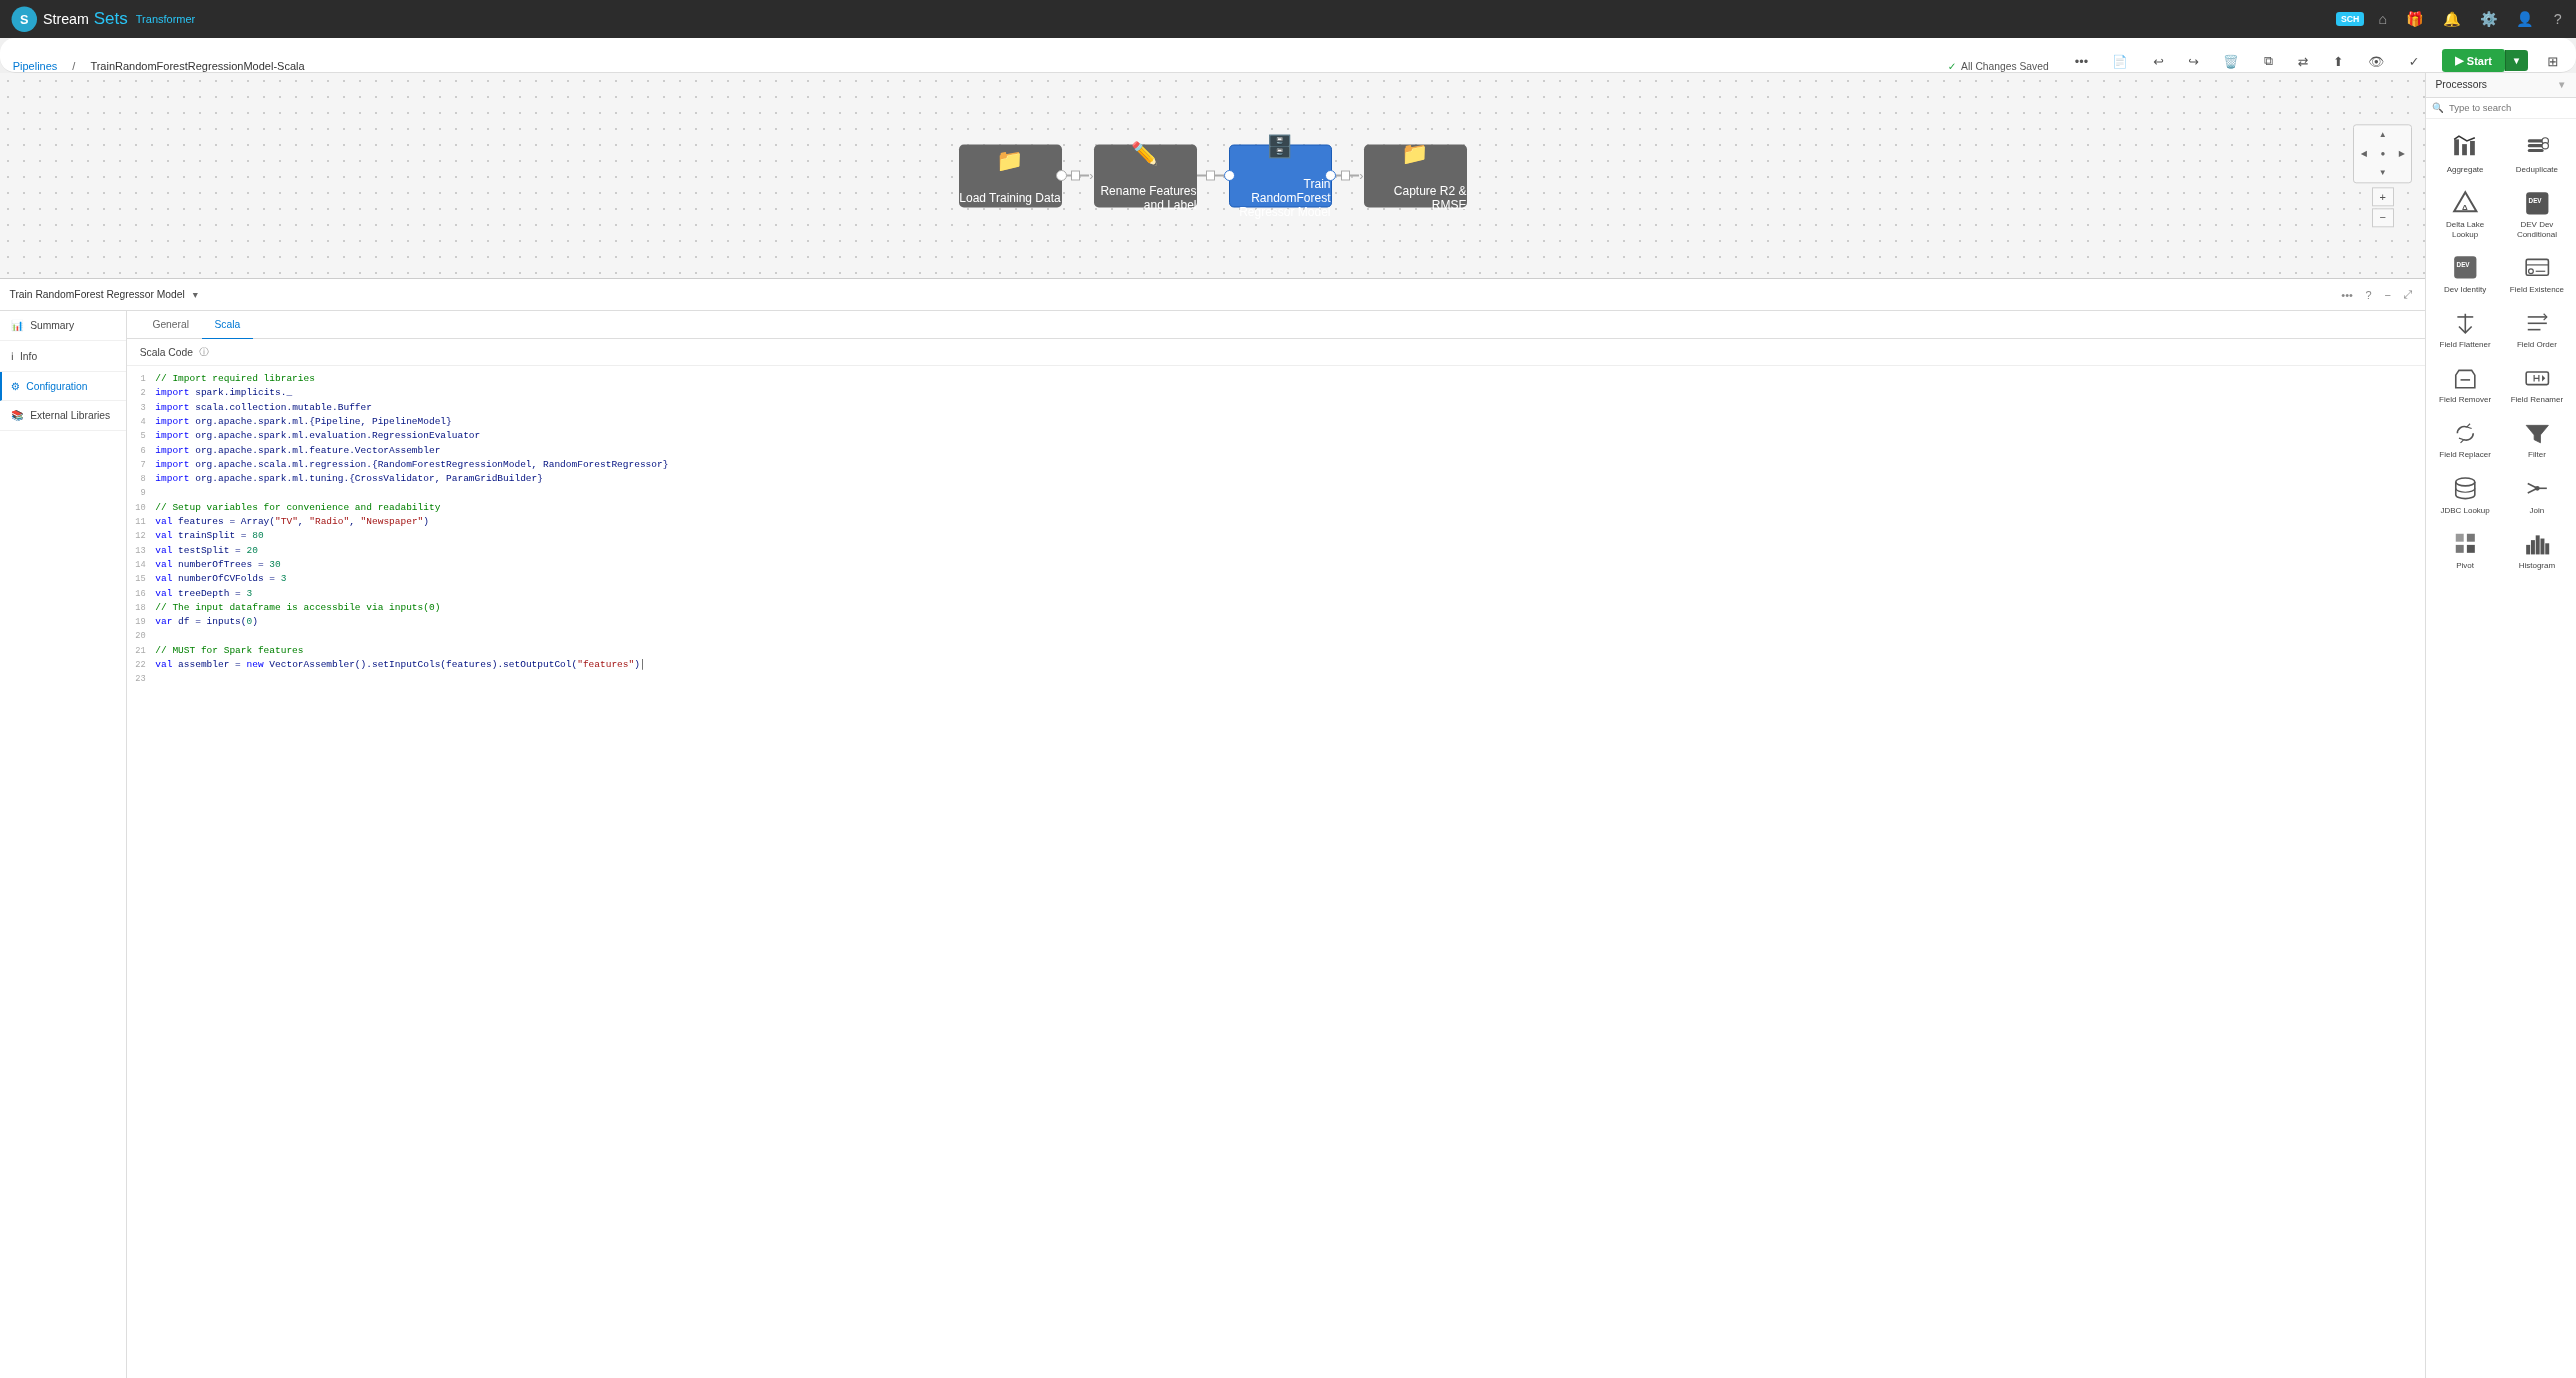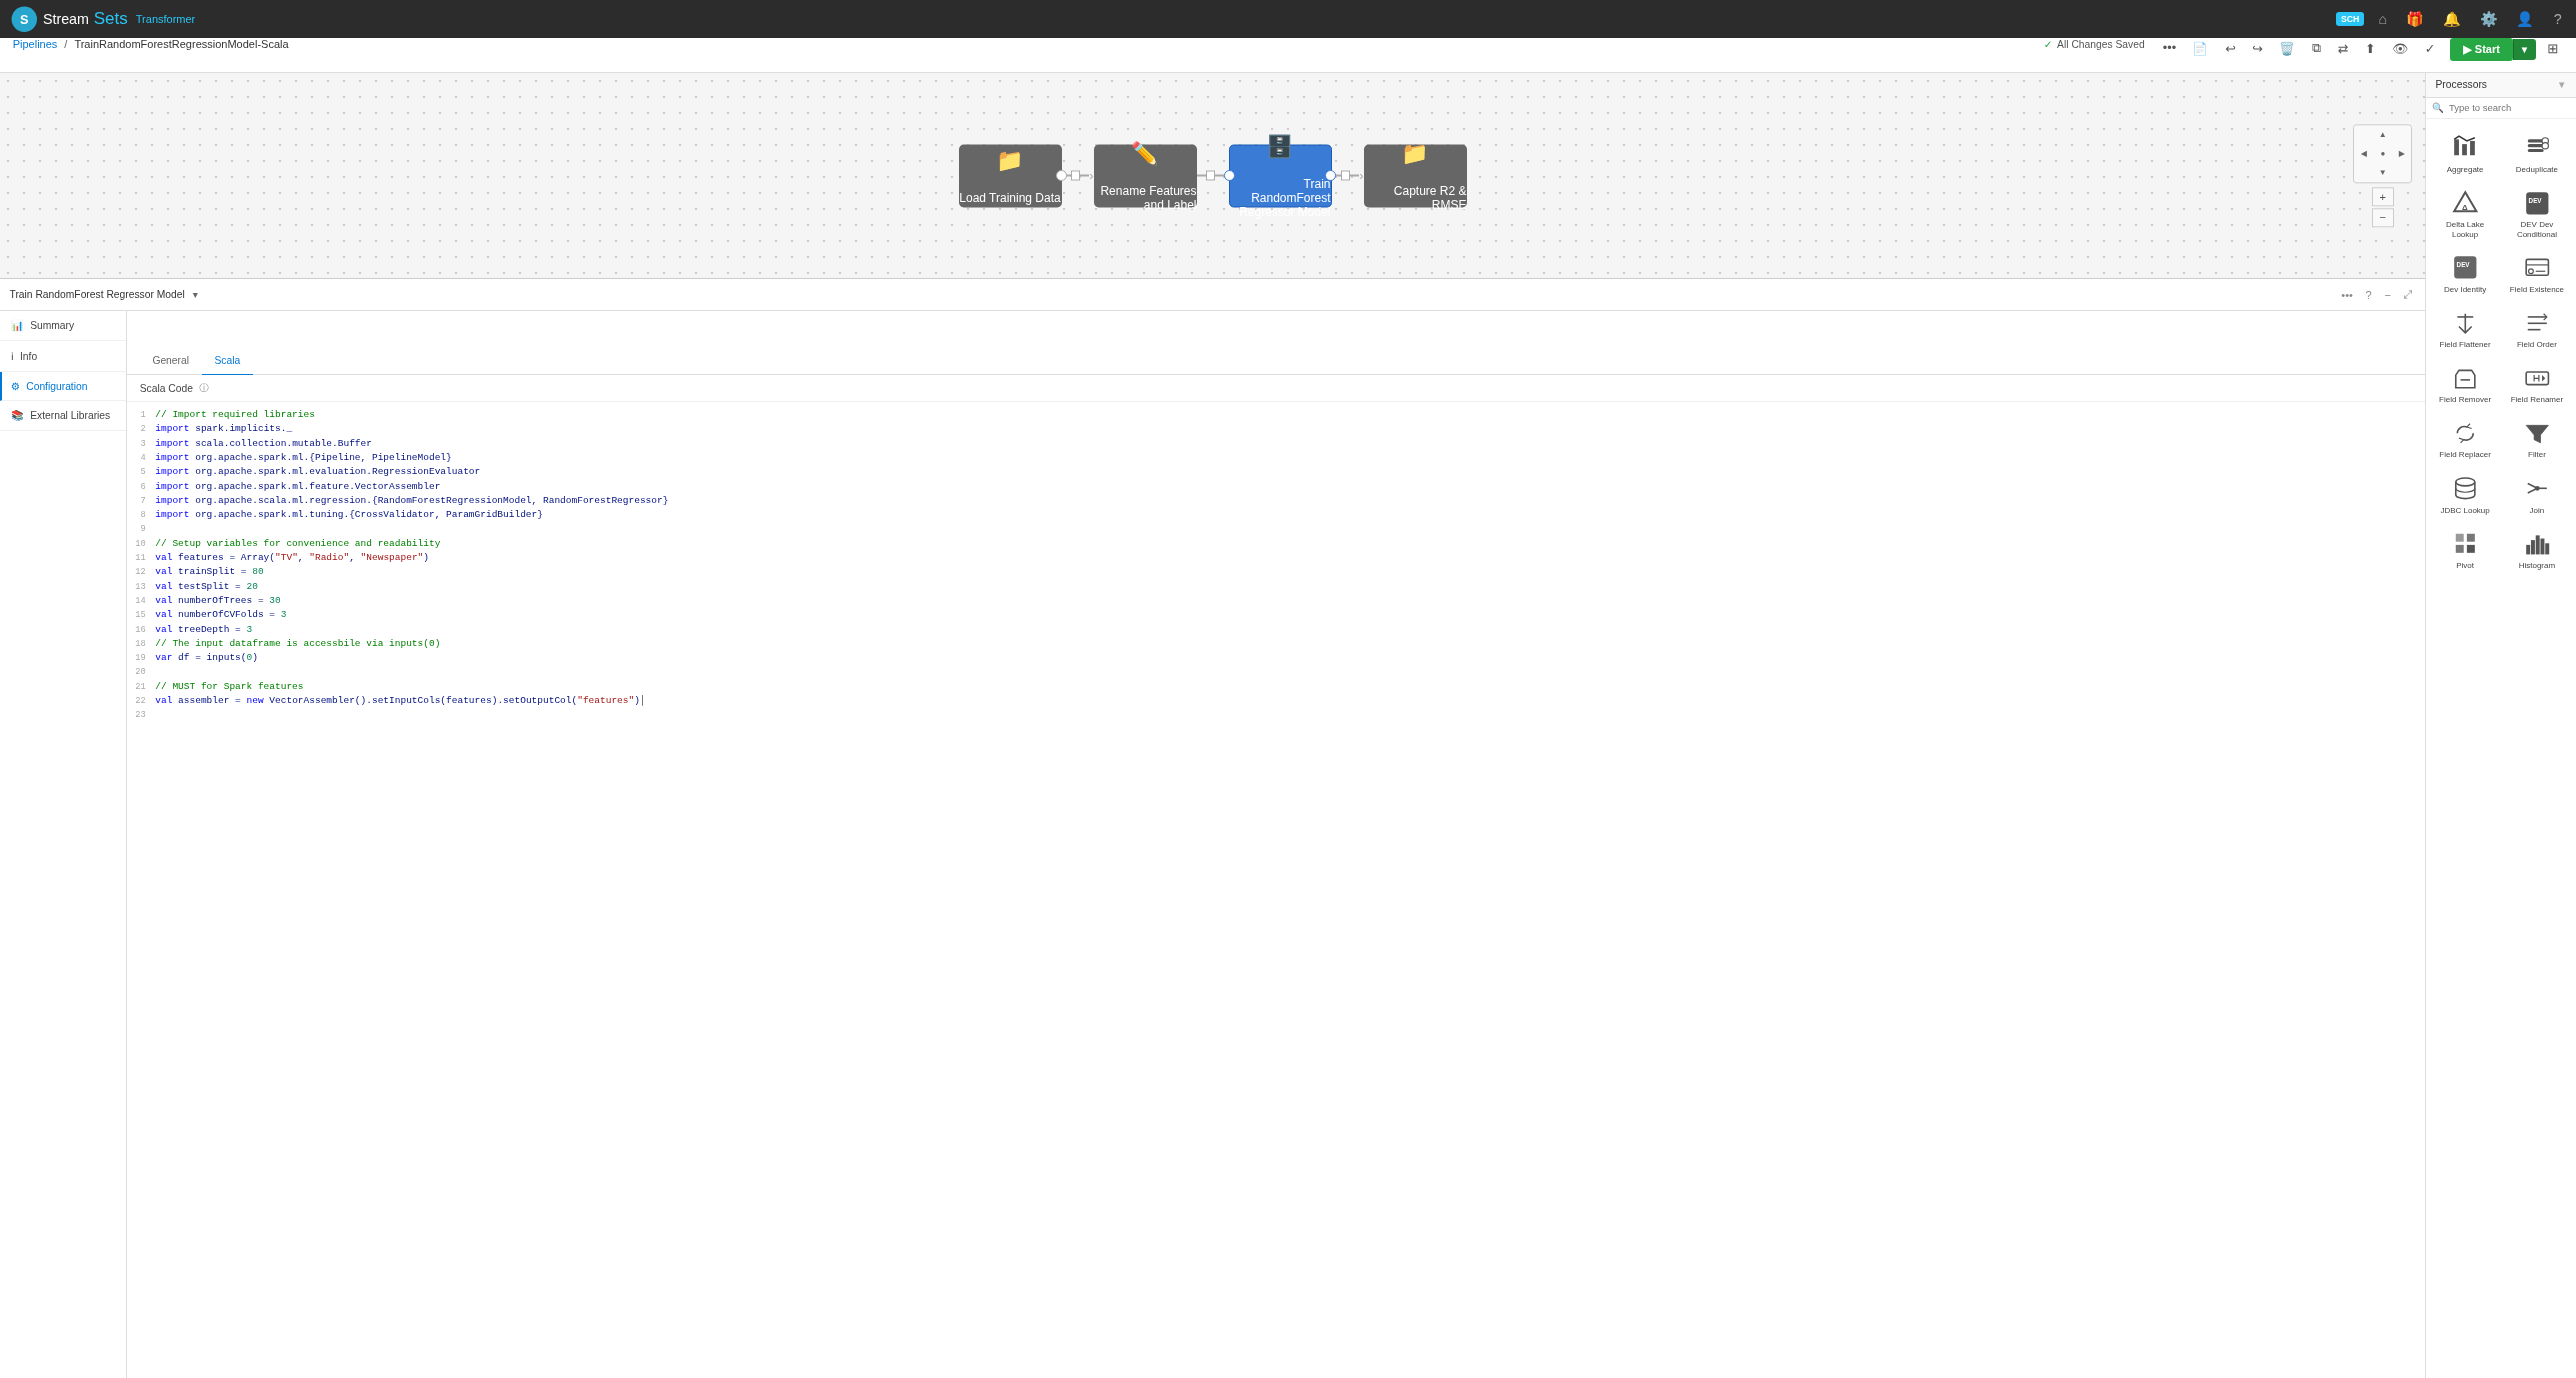--- a/index.html
+++ b/index.html
@@ -15,22 +15,22 @@
     .navbar-product { color: #29c5f6; font-size: 11px; font-weight: 400; margin-left: 3.2px; }
     .navbar-spacer { flex: 1; }
     .navbar-icon { color: #aaa; font-size: 14.3px; cursor: pointer; padding: 4.8px; }
     .sch-badge {
       background: #29c5f6; color: #fff; font-size: 8.7px; font-weight: 700;
       padding: 2.4px 4.8px; border-radius: 3.2px; cursor: pointer;
     }
 
     
     .breadcrumb-bar {
-      display: flex; align-items: flex-start; background: #fff; height: 35px;
-      padding: 0 12.7px; border-bottom: 0.8px solid #ddd; gap: 7px;
+      display: flex; align-items: flex-end; background: #fff; height: 35px;
+      padding: 0 12.7px; border-bottom: 0.8px solid #ddd; gap: 15px; border-radius: 15px;
     }
     .breadcrumb-link { color: #0078d4; font-size: 11px; cursor: pointer; text-decoration: none; }
     .breadcrumb-sep { color: #666; font-size: 11px; }
     .breadcrumb-current { color: #333; font-size: 11px; font-weight: 500; }
     .breadcrumb-spacer { flex: 1; }
     .breadcrumb-status { display: flex; align-items: center; gap: 4.8px; color: #555; font-size: 10.3px; }
     .bc-icon-btn {
       background: none; border: none; cursor: pointer; padding: 3.2px 4.8px;
       color: #555; font-size: 12.7px; border-radius: 2.4px;
     }
@@ -127,21 +127,21 @@
     .left-nav-item.active { color: #0078d4; border-left: 2.4px solid #0078d4; padding-left: 8.7px; }
     .left-nav-icon { font-size: 10.3px; }
 
     
     .tabs-content { flex: 1; display: flex; flex-direction: column; min-width: 0; }
     .tabs-header {
       display: flex; background: #fff; border-bottom: 0.8px solid #ddd; padding: 0 12.7px; flex-shrink: 0;
     }
     .tab {
       padding: 8px 12.7px; font-size: 10.3px; cursor: pointer; color: #666;
-      border-bottom: 1.6px solid transparent; margin-bottom: -0.8px; margin-top: 36px;
+      border-bottom: 1.6px solid transparent; margin-bottom: -0.8px;
     }
     .tab.active { color: #0078d4; border-bottom-color: #0078d4; }
 
     
     .code-area {
       flex: 1; background: #fff; overflow-y: auto; display: flex; flex-direction: column;
     }
     .code-header {
       display: flex; align-items: center; gap: 6.3px; padding: 6.3px 12.7px;
       border-bottom: 0.8px solid #eee; flex-shrink: 0;

